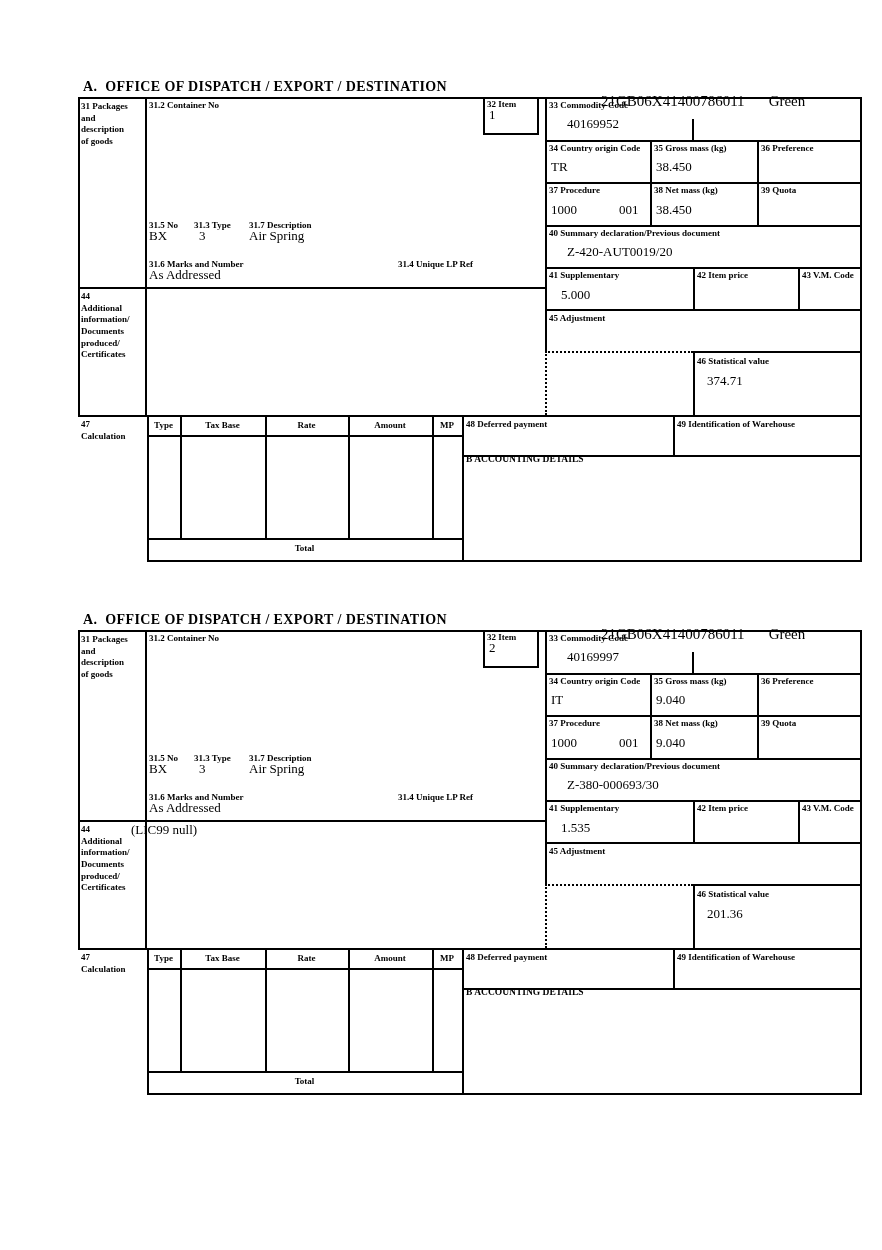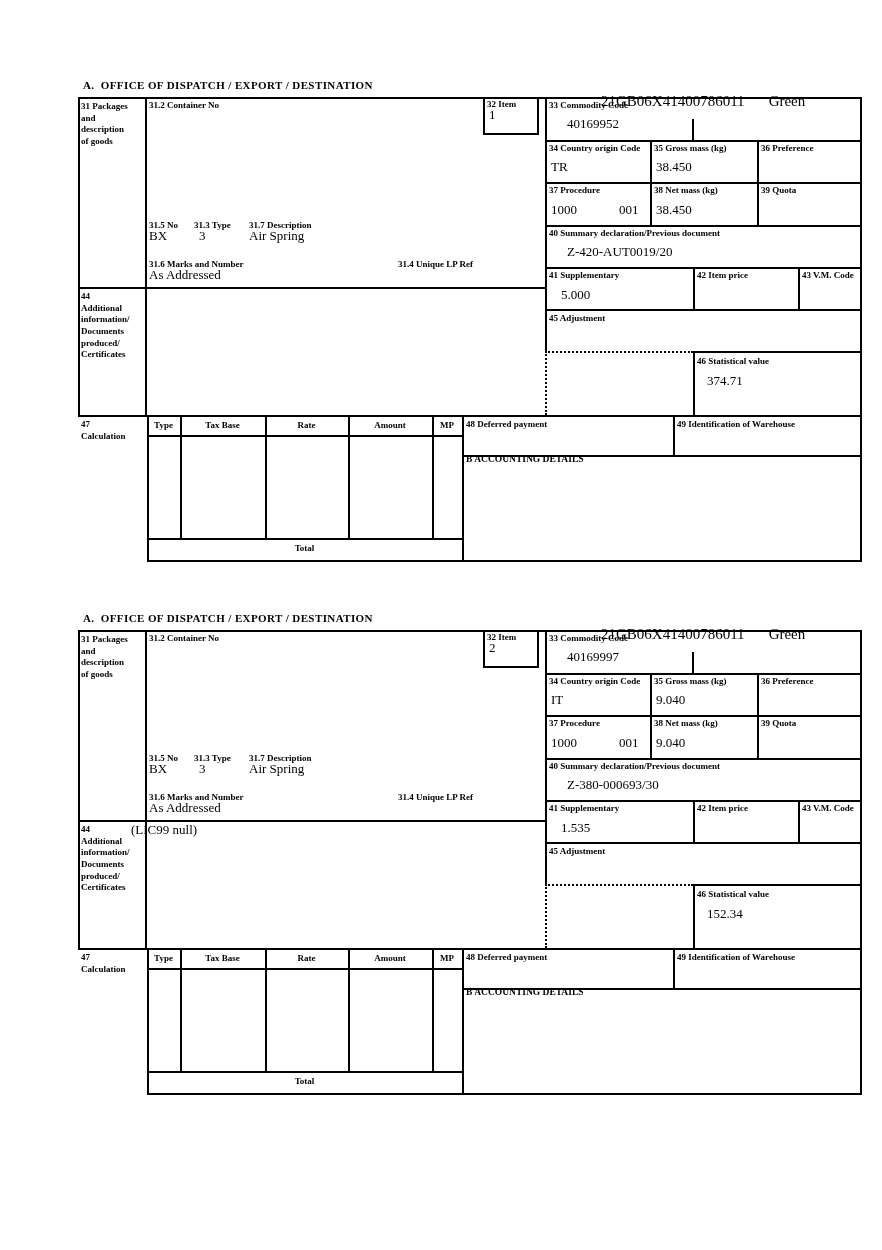--- a/index.html
+++ b/index.html
@@ -7,21 +7,21 @@
     width:882px; height:1250px; position:relative;
     background:#ffffff; color:#000000;
     font-family:"Liberation Serif", serif;
   }
   .form { position:absolute; left:78px; width:784px; height:486px; }
   .f1 { top:76px; }
   .f2 { top:609px; }
   .a { position:absolute; }
   .lbl { font-size:9px; font-weight:bold; line-height:1.3; white-space:pre-wrap; }
   .val { font-size:13px; font-weight:normal; line-height:1.1; white-space:pre; }
-  .title { font-size:11px; font-weight:bold; letter-spacing:0.4px; white-space:pre-wrap; }
+  .title { font-size:14px; font-weight:bold; letter-spacing:0.4px; white-space:pre-wrap; }
   .ref { font-size:15px; white-space:pre; }
   .ref .gap { margin-left:24px; }
   .hdr { font-size:9px; font-weight:bold; text-align:center; }
   .hl { border-top:2px solid #000; height:0; }
   .vl { border-left:2px solid #000; width:0; }
   .hd { border-top:2px dotted #000; height:0; }
   .vd { border-left:2px dotted #000; width:0; }
   .proc { display:flex; gap:42px; }
 </style>
 </head>
@@ -210,21 +210,21 @@
   <div class="a lbl" style="left:320px;top:183px;">31.4 Unique LP Ref</div>
   <div class="a lbl" style="left:3px;top:215px;width:64px;">44
 Additional
 information/
 Documents
 produced/
 Certificates</div>
   <div class="a val" style="left:53px;top:214px;">(LIC99 null)</div>
   <div class="a lbl" style="left:471px;top:237px;">45 Adjustment</div>
   <div class="a lbl" style="left:619px;top:280px;">46 Statistical value</div>
-  <div class="a val" style="left:629px;top:298px;">152.34</div>
+  <div class="a val" style="left:629px;top:298px;">201.36</div>
   <div class="a lbl" style="left:3px;top:343px;">47
 Calculation</div>
   <div class="a hdr" style="left:69px;top:344px;width:33px;">Type</div>
   <div class="a hdr" style="left:102px;top:344px;width:85px;">Tax Base</div>
   <div class="a hdr" style="left:187px;top:344px;width:83px;">Rate</div>
   <div class="a hdr" style="left:270px;top:344px;width:84px;">Amount</div>
   <div class="a hdr" style="left:354px;top:344px;width:30px;">MP</div>
   <div class="a hdr" style="left:69px;top:467px;width:315px;">Total</div>
   <div class="a lbl" style="left:388px;top:343px;">48 Deferred payment</div>
   <div class="a lbl" style="left:599px;top:343px;">49 Identification of Warehouse</div>

